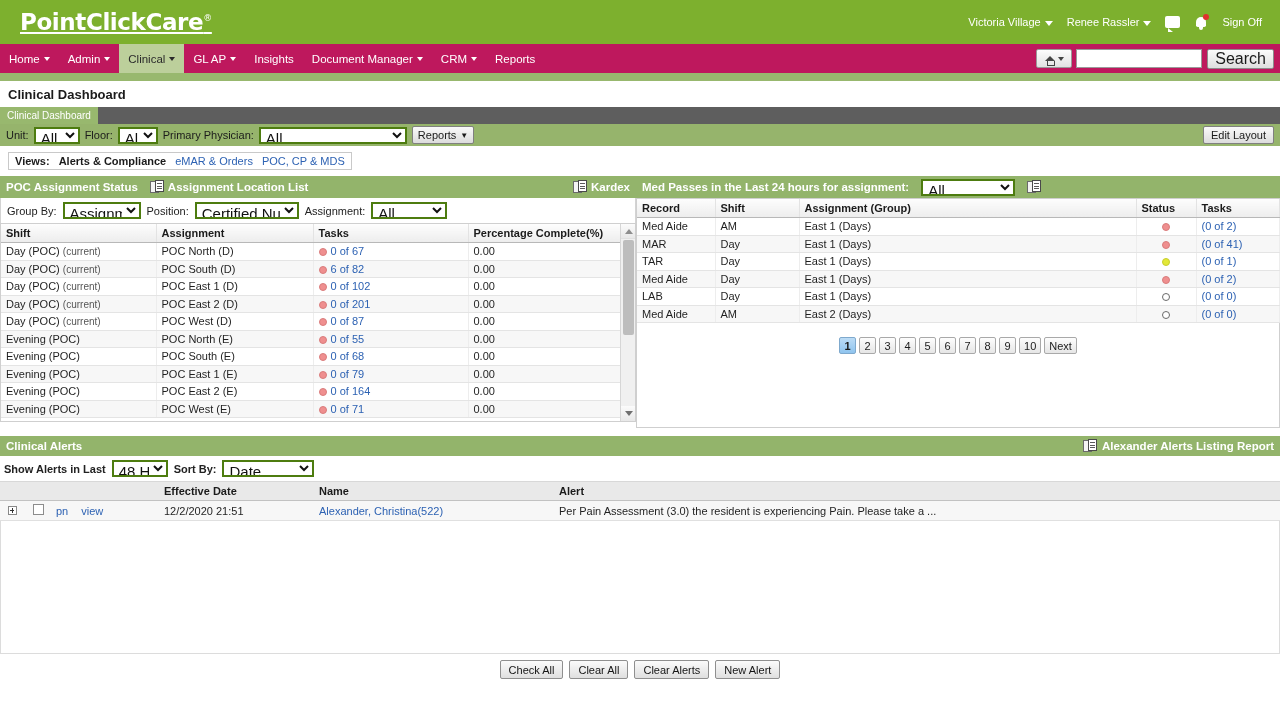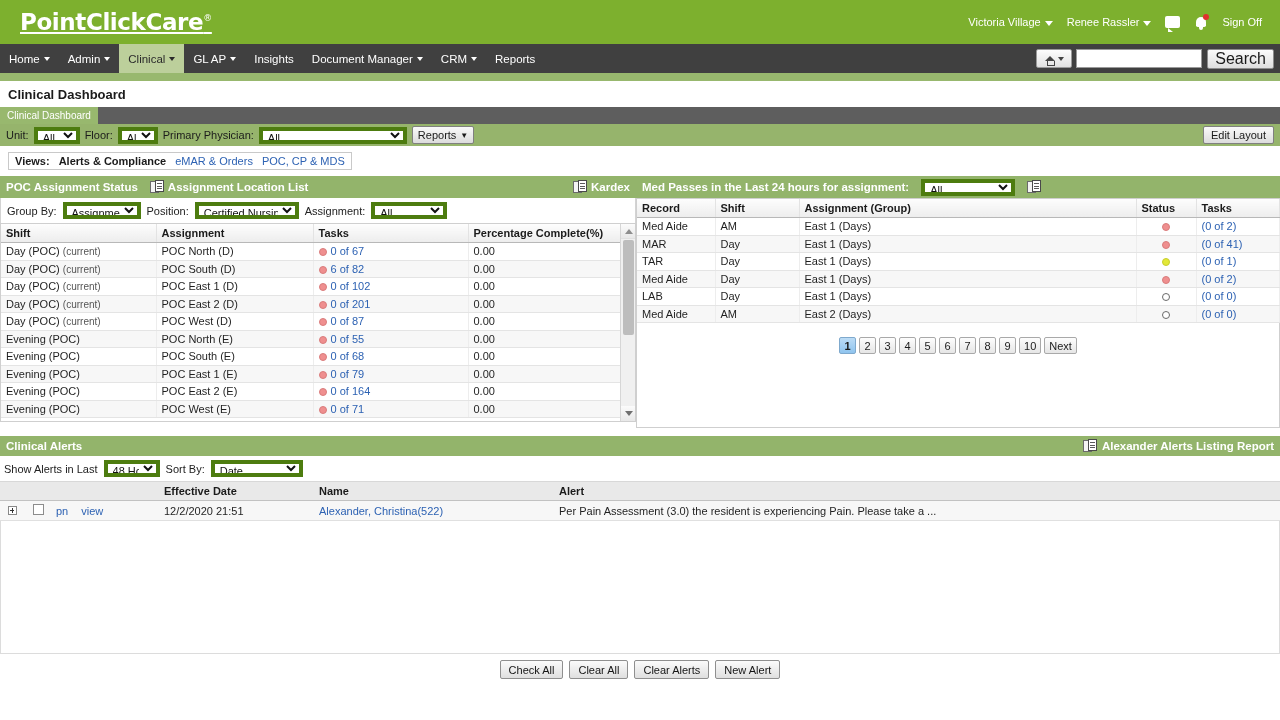--- a/index.html
+++ b/index.html
@@ -91,21 +91,21 @@
     position: absolute;
     right: -1px; top: -1px;
     width: 6px; height: 6px;
     background: #e03030;
     border-radius: 50%;
   }
 
   
   .navbar {
     height: 29px;
-    background: #404040;
+    background: #be185d;
     display: flex;
     align-items: stretch;
     position: relative;
   }
   .navbar .nav-item {
     color: #ffffff;
     font-size: 11.5px;
     padding: 0 9px;
     display: flex;
     align-items: center;
@@ -220,23 +220,23 @@
     display: flex;
     align-items: center;
     padding: 0 6px;
     gap: 5px;
     font-size: 11px;
     color: #1b1b1b;
   }
   .filterbar label { white-space: nowrap; }
   select.ui {
     font-family: "Liberation Sans", sans-serif;
-    font-size: 11px;
+    font-size: 15px;
     height: 17px;
-    border: 4px solid #4d7c0f;
+    border: 2px solid #4d7c0f;
     background: #ffffff;
     padding: 0 1px;
     color: #111;
   }
   .reports-btn {
     height: 18px;
     padding: 0 5px;
     background: linear-gradient(#fafafa, #dcdcdc);
     border: 1px solid #808080;
     border-radius: 2px;
@@ -469,21 +469,21 @@
   }
   .alerts-head .right { margin-left: auto; display: flex; align-items: center; gap: 5px; }
   .alerts-filter {
     display: flex;
     align-items: center;
     gap: 6px;
     padding: 4px 4px;
     font-size: 11px;
     background: #fff;
   }
-  .alerts-filter b { font-weight: normal; }
+  .alerts-filter b { font-weight: bold; }
 
   table.alerts {
     border-collapse: collapse;
     width: 100%;
     font-size: 11px;
     table-layout: fixed;
   }
   table.alerts th {
     background: #e9e9e9;
     border-bottom: 1px solid #c2c2c2;

